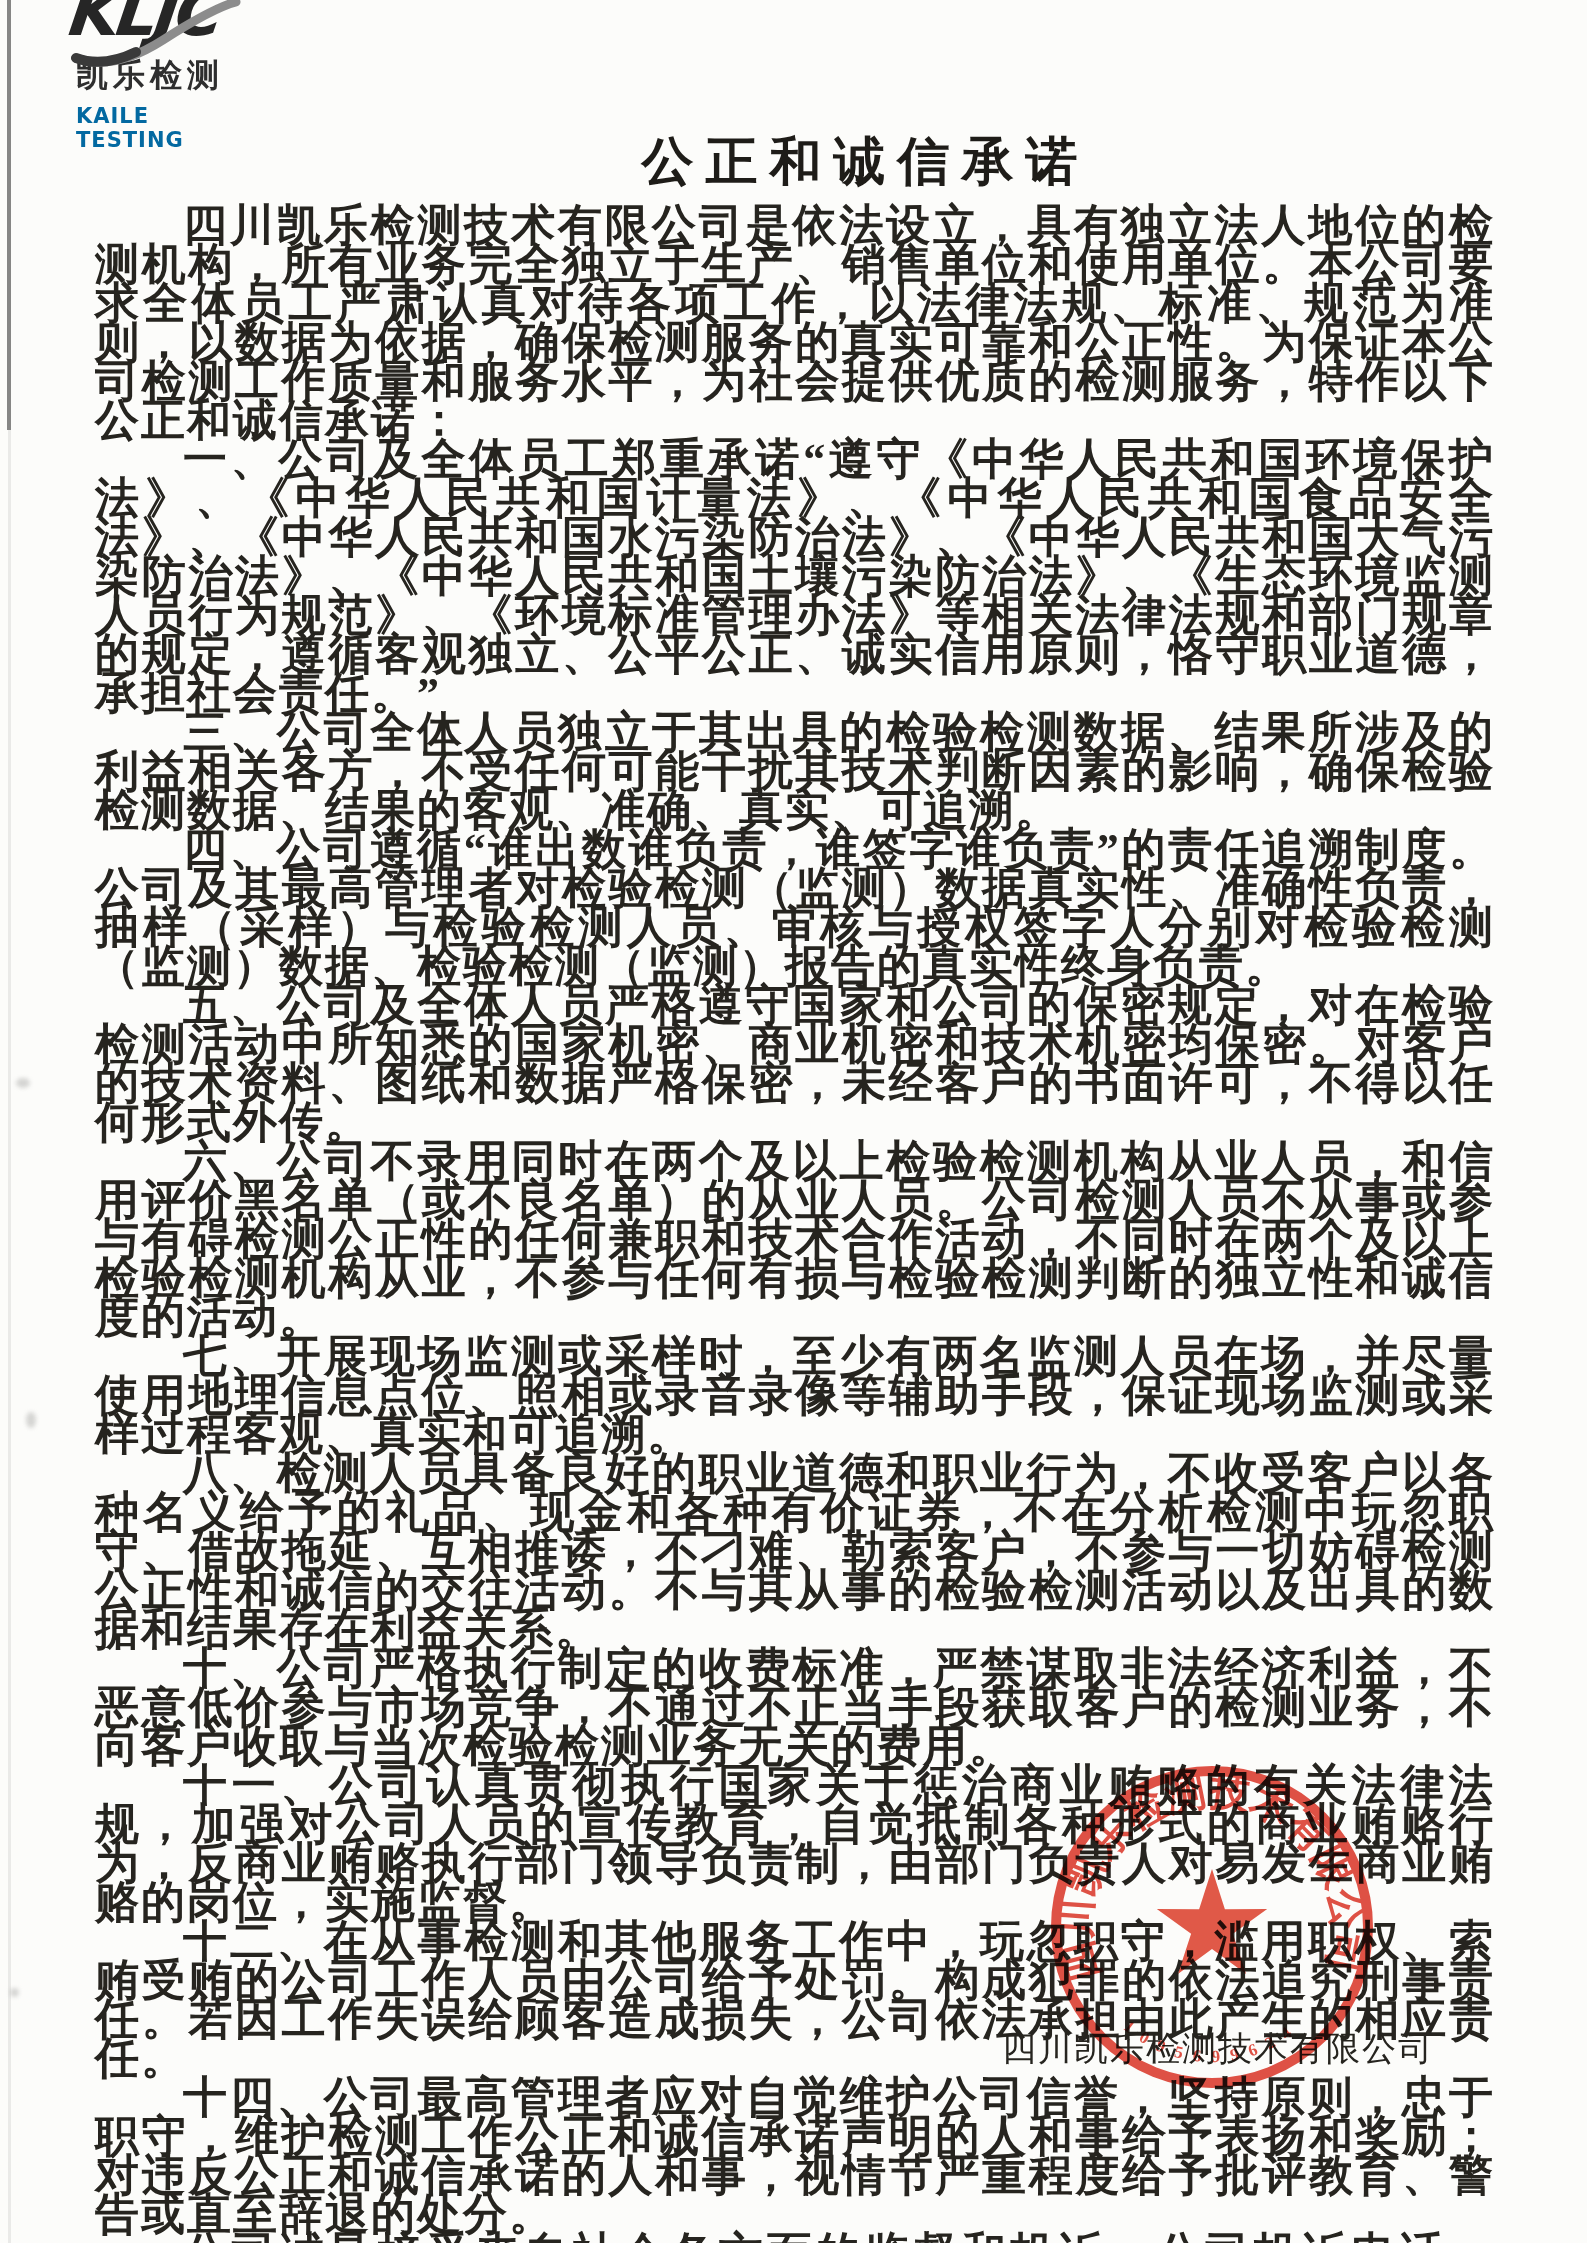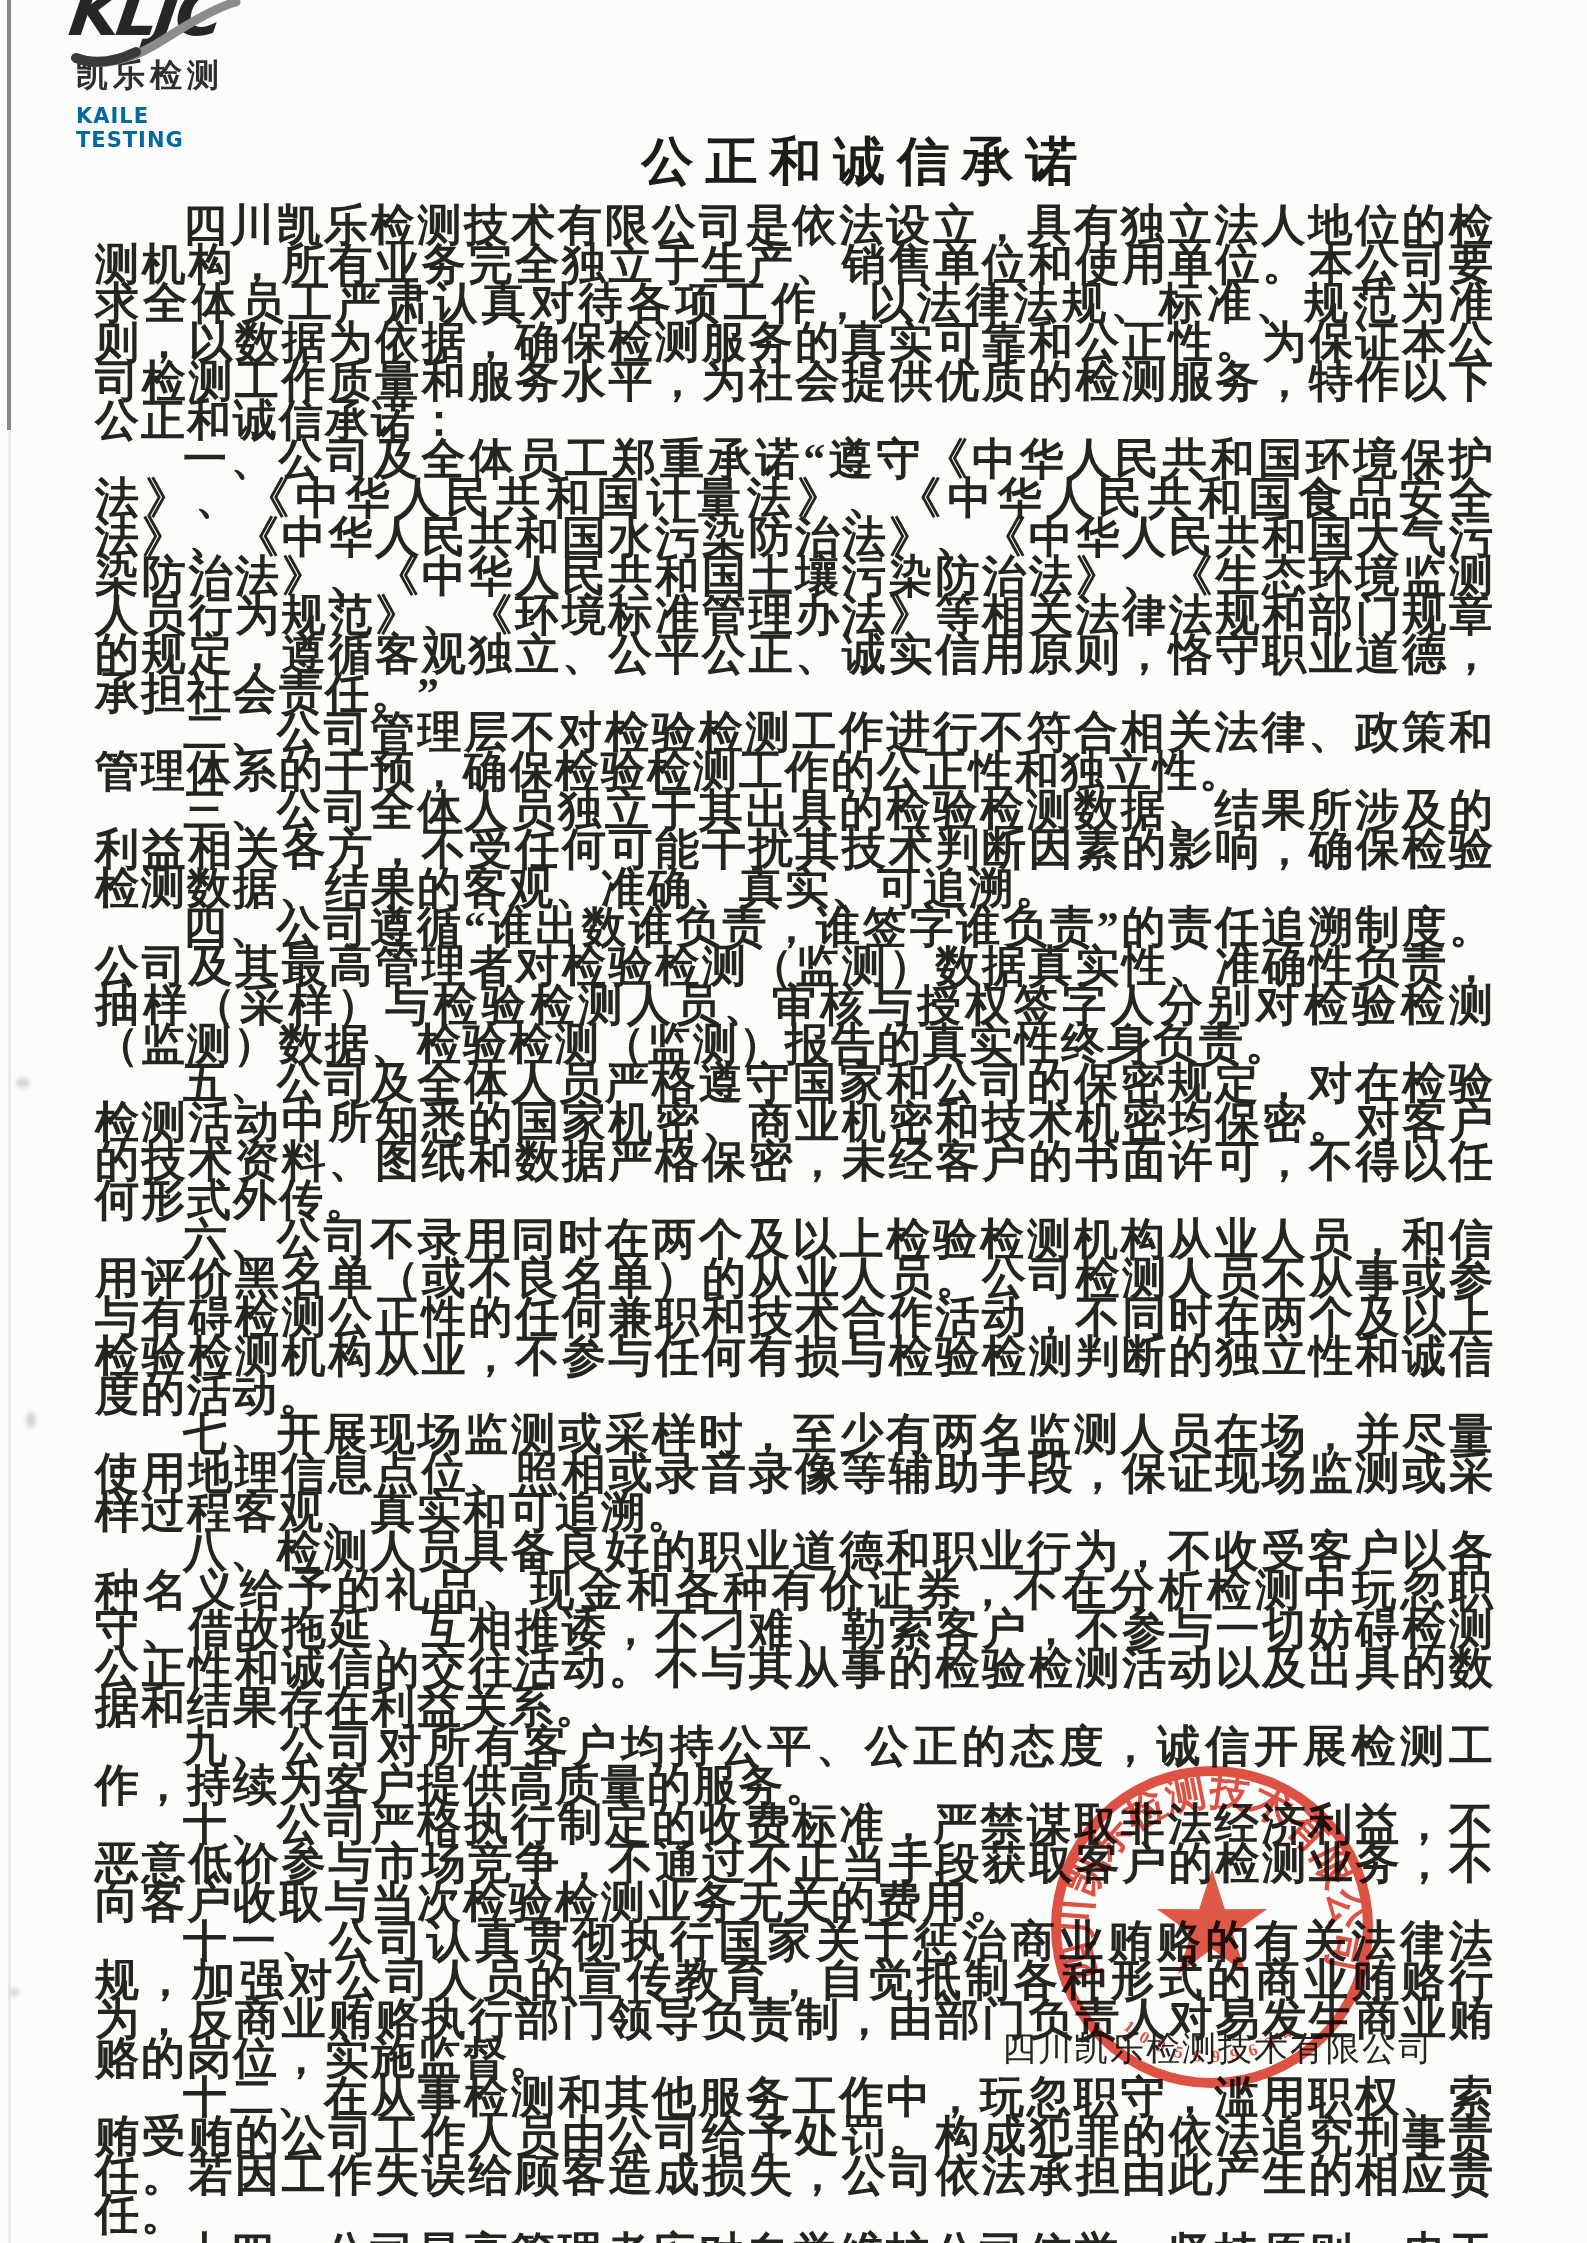--- a/index.html
+++ b/index.html
@@ -88,28 +88,26 @@
     </svg>
     <div class="logo-cn">凯乐检测</div>
     <div class="logo-en">KAILE TESTING</div>
   </div>
 
   <h1 class="title">公正和诚信承诺</h1>
 
   <main class="body-text">
     <p>四川凯乐检测技术有限公司是依法设立，具有独立法人地位的检测机构，所有业务完全独立于生产、销售单位和使用单位。本公司要求全体员工严肃认真对待各项工作，以法律法规、标准、规范为准则，以数据为依据，确保检测服务的真实可靠和公正性。为保证本公司检测工作质量和服务水平，为社会提供优质的检测服务，特作以下公正和诚信承诺：</p>
     <p>一、公司及全体员工郑重承诺“遵守《中华人民共和国环境保护法》、《中华人民共和国计量法》、《中华人民共和国食品安全法》、《中华人民共和国水污染防治法》、《中华人民共和国大气污染防治法》、《中华人民共和国土壤污染防治法》、《生态环境监测人员行为规范》、《环境标准管理办法》等相关法律法规和部门规章的规定，遵循客观独立、公平公正、诚实信用原则，恪守职业道德，承担社会责任。”</p>
-    <p>二、公司管理层不对检验检测工作进行不符合相关法律、政策和管理体系的干预，确保检验检测工作的公正性和独立性。</p>
     <p>三、公司全体人员独立于其出具的检验检测数据、结果所涉及的利益相关各方，不受任何可能干扰其技术判断因素的影响，确保检验检测数据、结果的客观、准确、真实、可追溯。</p>
     <p>四、公司遵循“谁出数谁负责，谁签字谁负责”的责任追溯制度。公司及其最高管理者对检验检测（监测）数据真实性、准确性负责，抽样（采样）与检验检测人员、审核与授权签字人分别对检验检测（监测）数据、检验检测（监测）报告的真实性终身负责。</p>
     <p>五、公司及全体人员严格遵守国家和公司的保密规定，对在检验检测活动中所知悉的国家机密、商业机密和技术机密均保密。对客户的技术资料、图纸和数据严格保密，未经客户的书面许可，不得以任何形式外传。</p>
     <p>六、公司不录用同时在两个及以上检验检测机构从业人员，和信用评价黑名单（或不良名单）的从业人员。公司检测人员不从事或参与有碍检测公正性的任何兼职和技术合作活动，不同时在两个及以上检验检测机构从业，不参与任何有损与检验检测判断的独立性和诚信度的活动。</p>
     <p>七、开展现场监测或采样时，至少有两名监测人员在场，并尽量使用地理信息点位、照相或录音录像等辅助手段，保证现场监测或采样过程客观、真实和可追溯。</p>
     <p>八、检测人员具备良好的职业道德和职业行为，不收受客户以各种名义给予的礼品、现金和各种有价证券，不在分析检测中玩忽职守、借故拖延、互相推诿，不刁难、勒索客户，不参与一切妨碍检测公正性和诚信的交往活动。不与其从事的检验检测活动以及出具的数据和结果存在利益关系。</p>
-    <p>九、公司对所有客户均持公平、公正的态度，诚信开展检测工作，持续为客户提供高质量的服务。</p>
     <p>十、公司严格执行制定的收费标准，严禁谋取非法经济利益，不恶意低价参与市场竞争，不通过不正当手段获取客户的检测业务，不向客户收取与当次检验检测业务无关的费用。</p>
     <p>十一、公司认真贯彻执行国家关于惩治商业贿赂的有关法律法规，加强对公司人员的宣传教育，自觉抵制各种形式的商业贿赂行为，反商业贿赂执行部门领导负责制，由部门负责人对易发生商业贿赂的岗位，实施监督。</p>
     <p>十二、在从事检测和其他服务工作中，玩忽职守，滥用职权、索贿受贿的公司工作人员由公司给予处罚。构成犯罪的依法追究刑事责任。若因工作失误给顾客造成损失，公司依法承担由此产生的相应责任。</p>
     <p>十四、公司最高管理者应对自觉维护公司信誉，坚持原则，忠于职守，维护检测工作公正和诚信承诺声明的人和事给予表扬和奖励；对违反公正和诚信承诺的人和事，视情节严重程度给予批评教育、警告或直至辞退的处分。</p>
     <p>公司诚恳接受来自社会各方面的监督和投诉，公司投诉电话：（028）87914404。</p>
   </main>
 
   <div class="signature">四川凯乐检测技术有限公司</div>
 
   <svg class="seal" viewBox="0 0 390 390">

